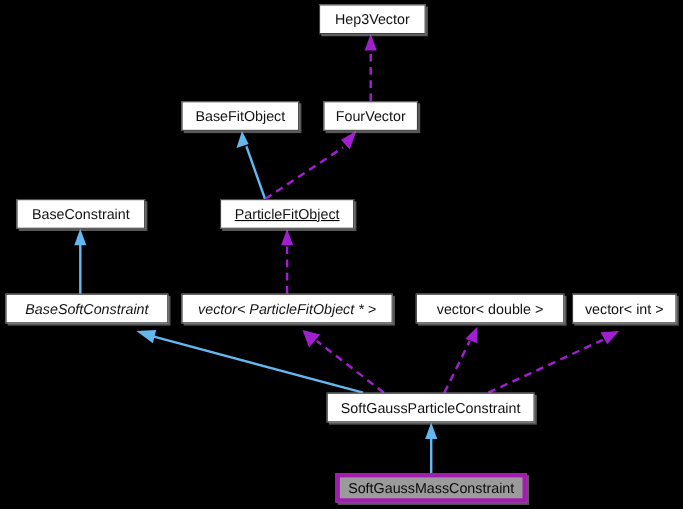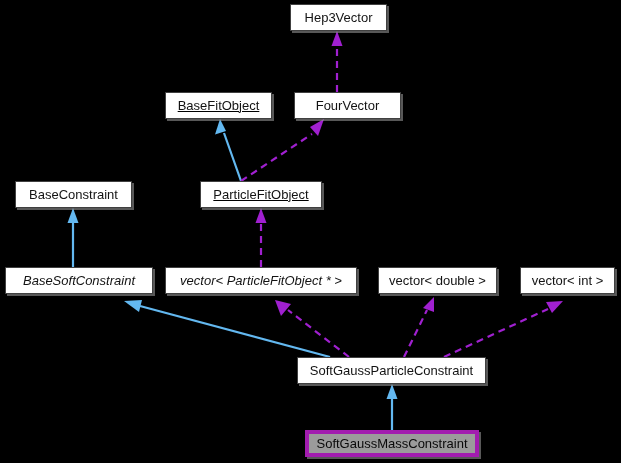--- a/index.html
+++ b/index.html
@@ -104,45 +104,45 @@
     <g>
       <line x1="392" y1="430" x2="392" y2="398" stroke="#63b8f0" stroke-width="2.2"></line>
       <polygon points="392,384 386.5,399 397.5,399" fill="#63b8f0"></polygon>
     </g>
   </svg>
 
   <div class="node" style="left:290px; top:4px; width:97px; height:27px;">
     <span class="node-label">Hep3Vector</span>
   </div>
 
-  <div class="node" style="left:165px; top:92px; width:107px; height:27px;text-decoration:underline;">
+  <div class="node" style="left:165px; top:92px; width:107px; height:27px;">
     <span class="node-label">BaseFitObject</span>
   </div>
 
-  <div class="node" style="left:294px; top:92px; width:107px; height:27px;">
+  <div class="node" style="left:294px; top:92px; width:86px; height:27px;">
     <span class="node-label">FourVector</span>
   </div>
 
   <div class="node" style="left:15px; top:181px; width:117px; height:27px;">
     <span class="node-label">BaseConstraint</span>
   </div>
 
   <div class="node" style="left:200px; top:181px; width:122px; height:27px;text-decoration:underline;">
     <span class="node-label">ParticleFitObject</span>
   </div>
 
   <div class="node" style="left:5px; top:267px; width:148px; height:27px;font-style:italic;">
     <span class="node-label">BaseSoftConstraint</span>
   </div>
 
   <div class="node" style="left:165px; top:267px; width:192px; height:27px;font-style:italic;">
     <span class="node-label">vector&lt; ParticleFitObject * &gt;</span>
   </div>
 
-  <div class="node" style="left:378px; top:267px; width:119px; height:27px;">
+  <div class="node" style="left:378px; top:267px; width:135px; height:27px;">
     <span class="node-label">vector&lt; double &gt;</span>
   </div>
 
   <div class="node" style="left:520px; top:267px; width:95px; height:27px;">
     <span class="node-label">vector&lt; int &gt;</span>
   </div>
 
   <div class="node" style="left:297px; top:357px; width:189px; height:27px;">
     <span class="node-label">SoftGaussParticleConstraint</span>
   </div>

